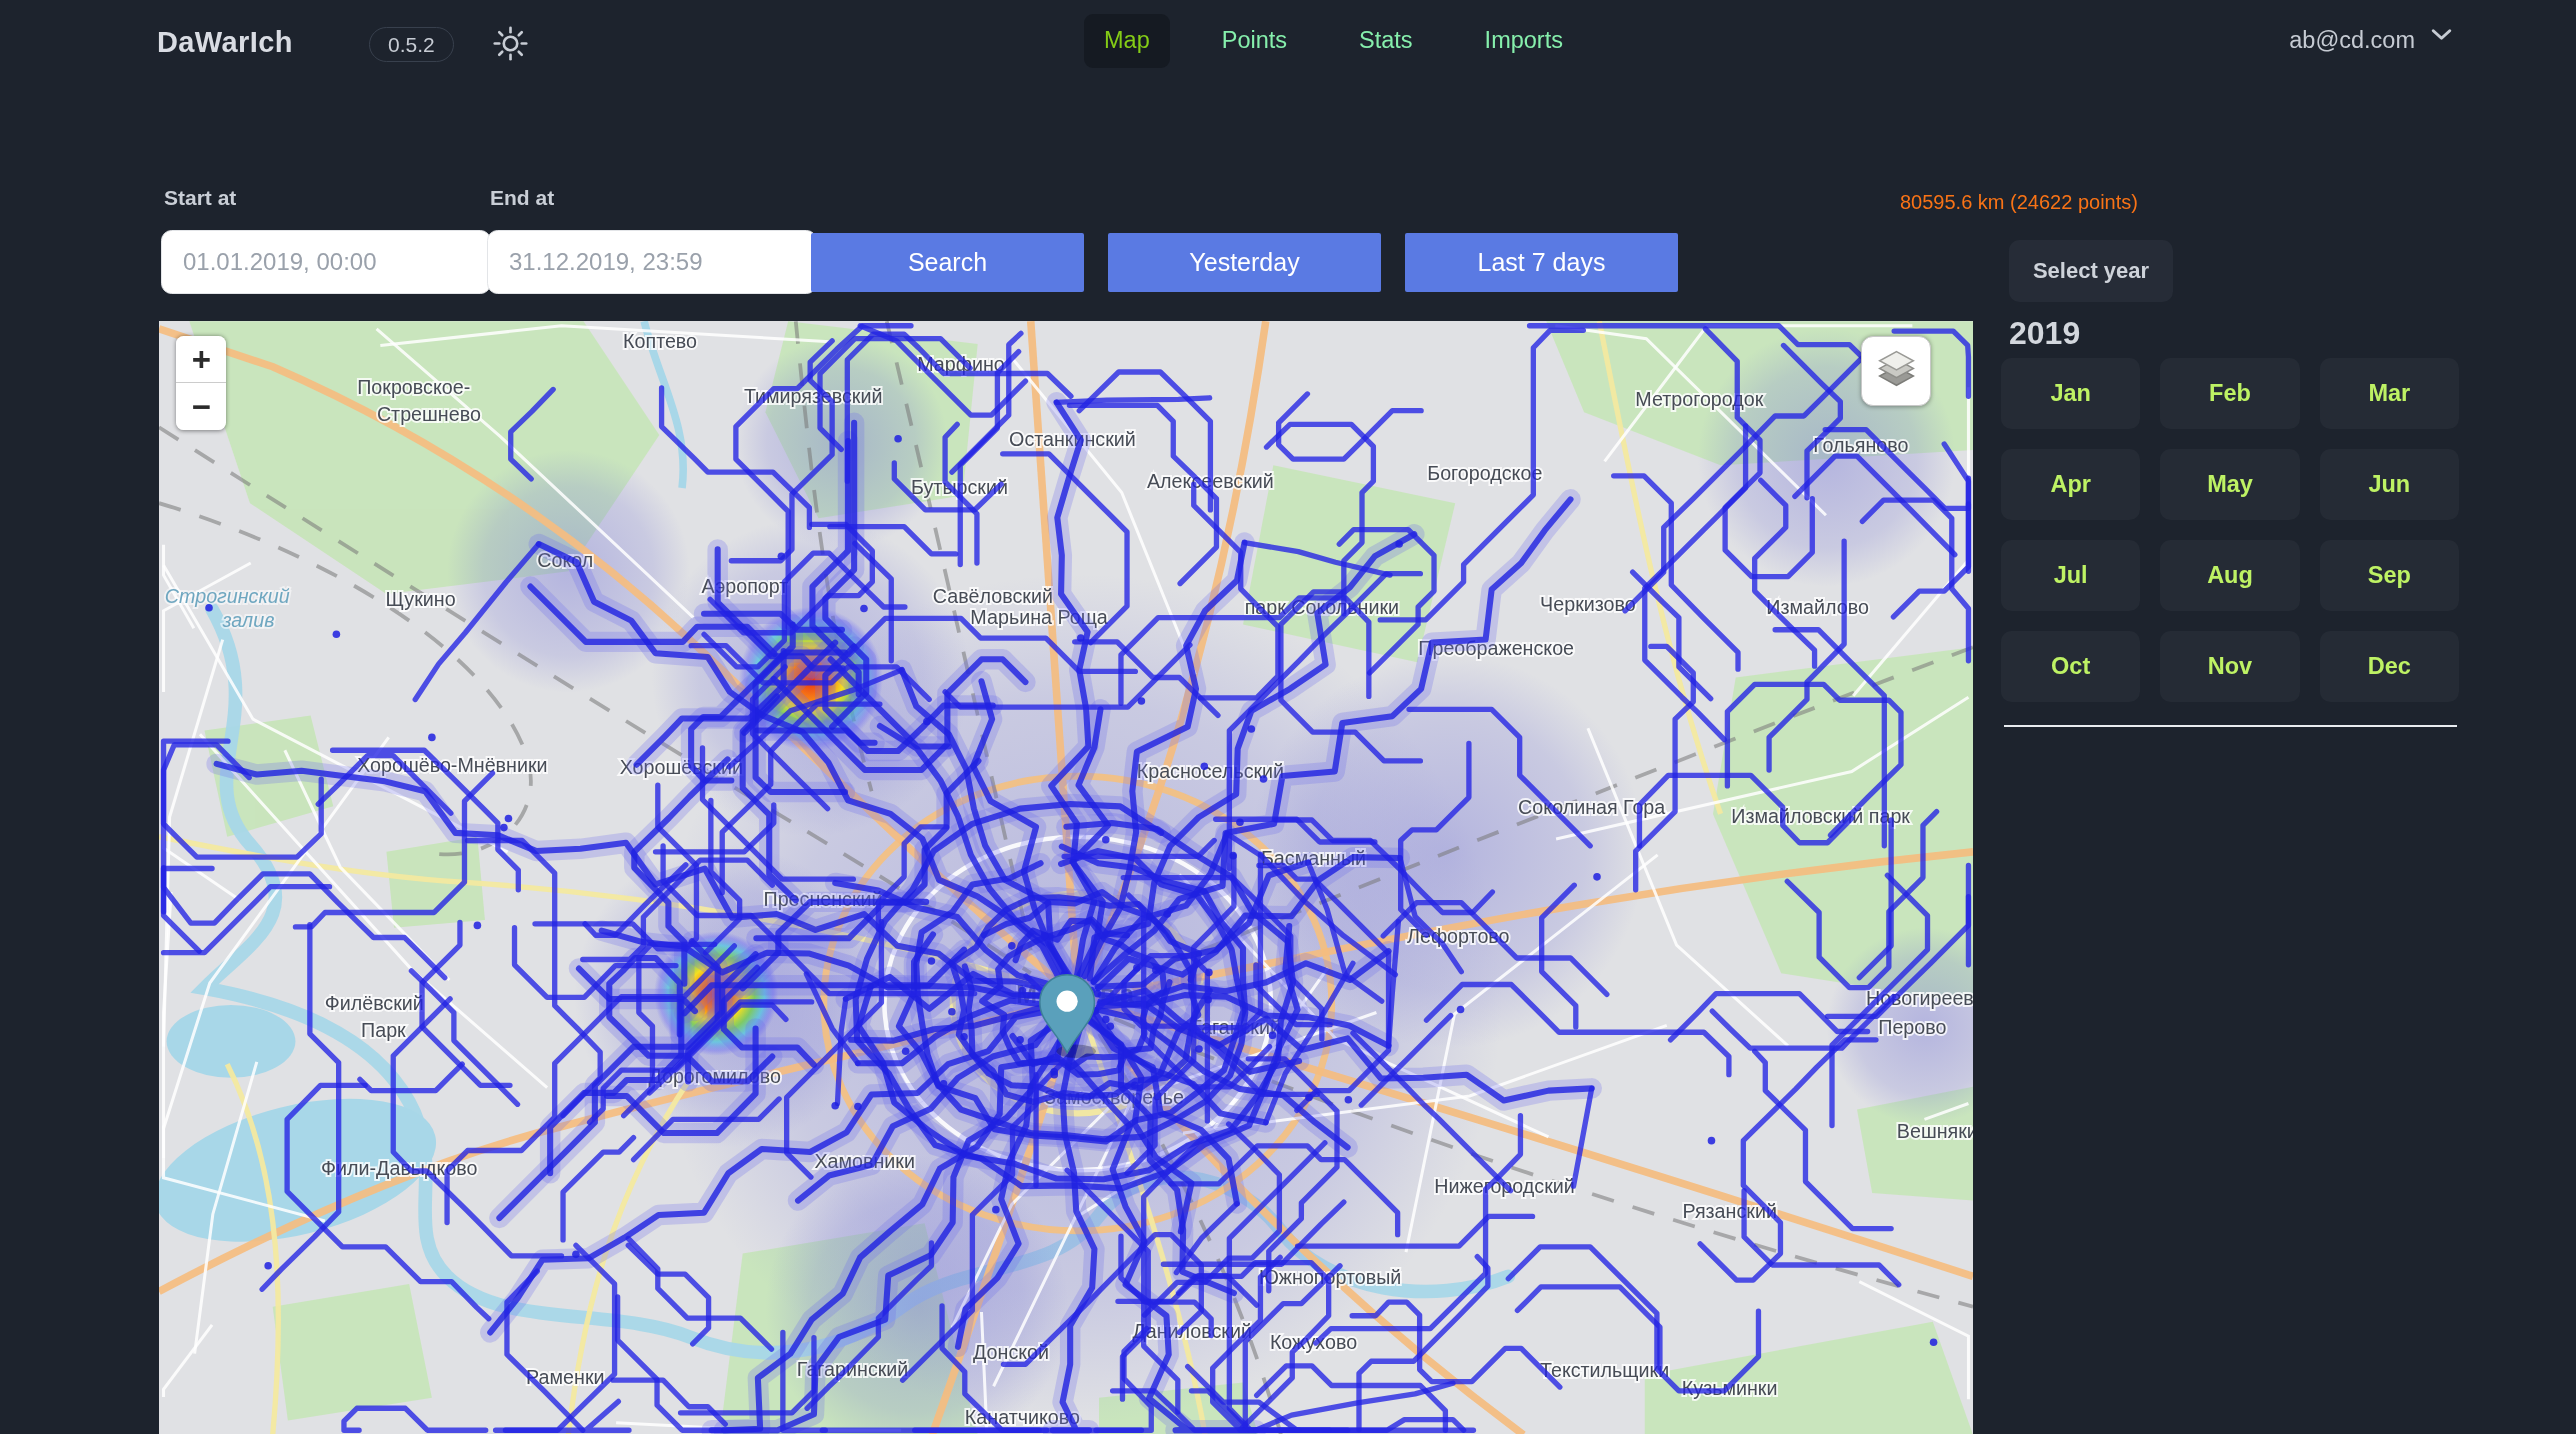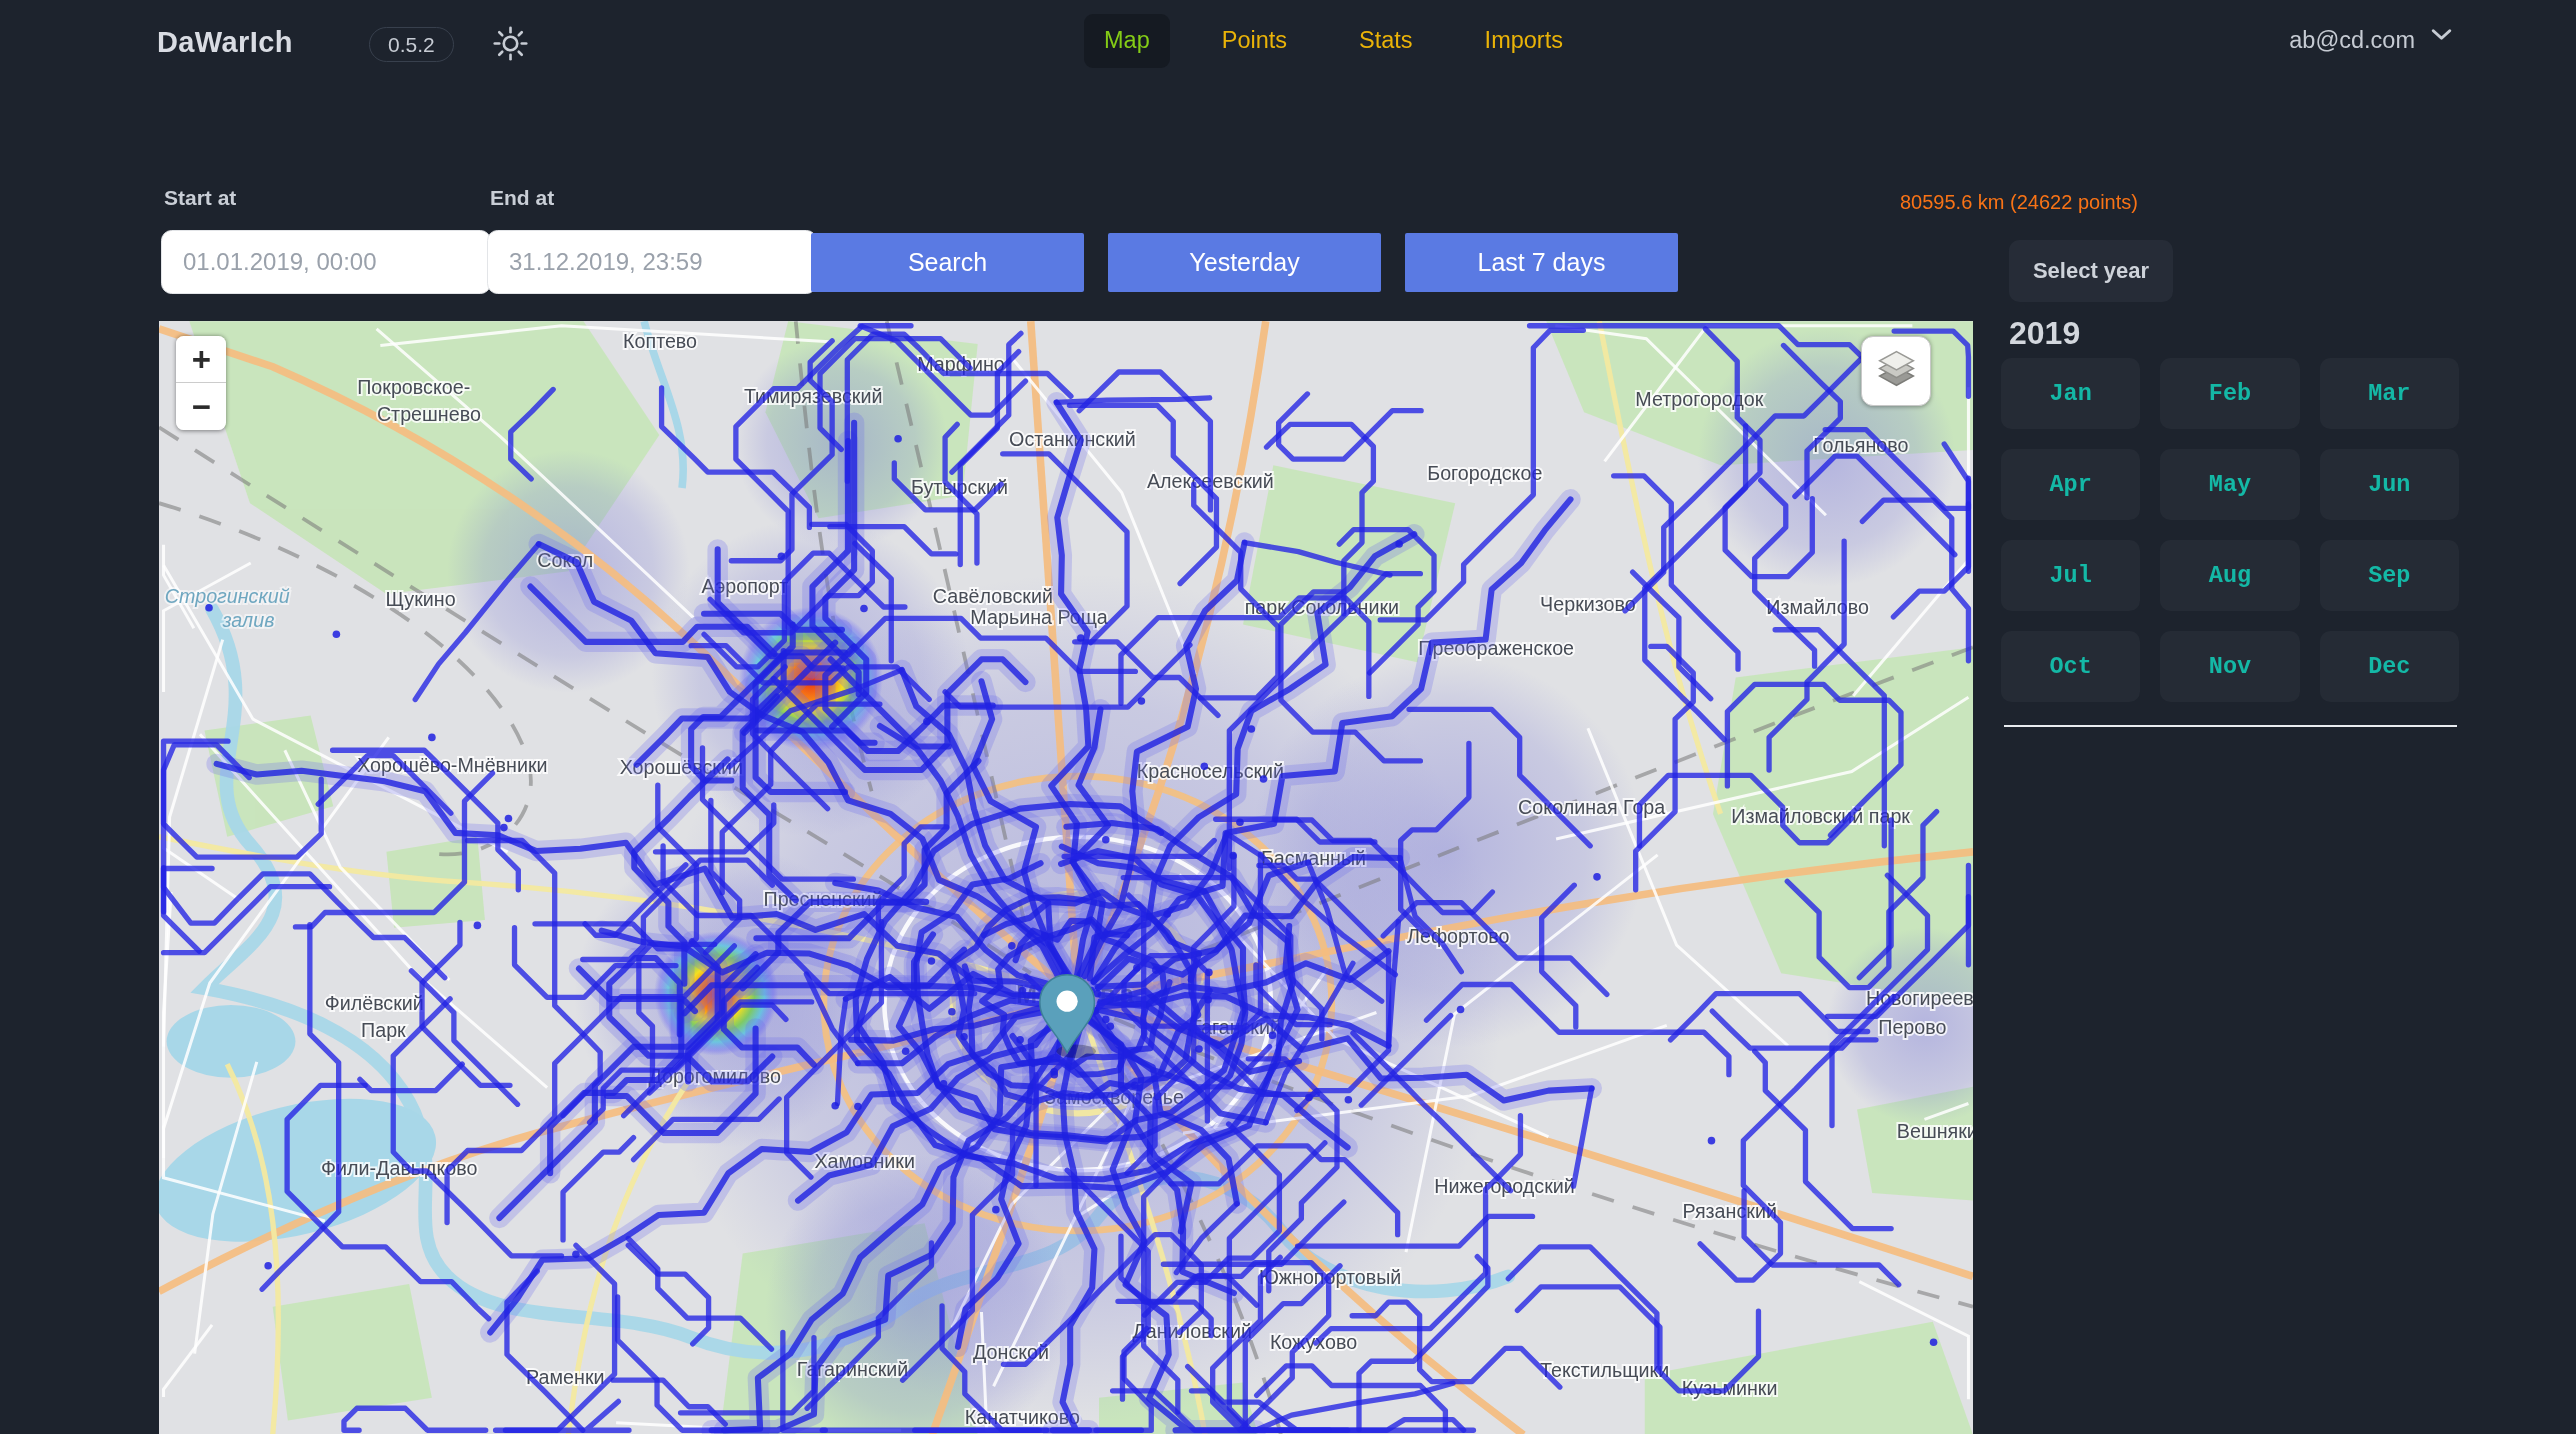--- a/index.html
+++ b/index.html
@@ -6,21 +6,21 @@
   .page{position:relative;width:2576px;height:1434px;overflow:hidden;
         background:#1d232d;font-family:"Liberation Sans","DejaVu Sans",sans-serif;}
 
   
   .logo{position:absolute;left:157px;top:26px;font-size:29px;font-weight:700;color:#d9dce3;letter-spacing:0.4px;}
   .version-badge{position:absolute;left:369px;top:27px;height:33px;line-height:33px;padding:0 18px;
       border:1.5px solid #38404d;border-radius:757px;color:#c7ccd4;font-size:21px;}
   .theme-btn{position:absolute;left:491px;top:24px;width:39px;height:39px;background:none;border:none;
       cursor:pointer;color:#c7ccd4;padding:0;}
   .tabs{position:absolute;left:1084px;top:13.6px;display:flex;align-items:center;gap:32px;}
-  .tab{background:none;border:none;color:#eab308;font-size:23.5px;padding:13.6px 20px;border-radius:9px;cursor:pointer;
+  .tab{background:none;border:none;color:#86efac;font-size:23.5px;padding:13.6px 20px;border-radius:9px;cursor:pointer;
        font-family:inherit;}
   .tab.active{background:#151a22;color:#84cc16;}
   .user{position:absolute;right:123px;top:27px;display:flex;align-items:flex-start;gap:15px;cursor:pointer;}
   .user-email{color:#c6cbd3;font-size:23.5px;}
 
   
   .field-label{position:absolute;font-size:21px;font-weight:700;color:#c9ced6;}
   .lbl-start{left:164px;top:186px;}
   .lbl-end{left:490px;top:186px;}
   .date-input{position:absolute;width:330px;height:64px;box-sizing:border-box;border:0.8px solid #e3e5e8;
@@ -32,22 +32,22 @@
   .blue-btn{width:273px;height:59px;border:none;border-radius:2px;background:var(--accent,#5a7ae3);
       color:#fff;font-size:25px;font-family:inherit;cursor:pointer;}
 
   
   .distance{position:absolute;left:1900px;top:191px;font-size:20px;color:#f97316;}
   .select-year{position:absolute;left:2009px;top:240px;width:164px;height:62px;border:none;border-radius:10.6px;
       background:#262c37;color:#ced3da;font-size:22px;font-weight:700;font-family:inherit;cursor:pointer;}
   .year-heading{position:absolute;left:2009px;top:315px;font-size:32px;font-weight:700;color:#d3d7dd;}
   .months{position:absolute;left:2001px;top:358px;width:458px;display:grid;
       grid-template-columns:repeat(3,1fr);gap:20px;}
-  .month-btn{height:71px;border:none;border-radius:10.6px;background:#252b35;color:#14b8a6;
-      font-size:23.5px;font-weight:700;font-family:Liberation Mono, monospace;cursor:pointer;}
+  .month-btn{height:71px;border:none;border-radius:10.6px;background:#252b35;color:#bef264;
+      font-size:23.5px;font-weight:700;font-family:Liberation Sans, sans-serif;cursor:pointer;}
   .divider{position:absolute;left:2004px;top:725px;width:453px;height:2.3px;background:#e8ebef;}
 
   
   .map{position:absolute;left:159px;top:321px;width:1814px;height:1114px;background:#e0e1e4;overflow:hidden;}
   .map svg.base{position:absolute;left:0;top:0;}
   .zoomctl{position:absolute;left:17.4px;top:15px;width:50px;border-radius:7.6px;overflow:hidden;
       box-shadow:0 0.8px 4.5px rgba(0,0,0,.45);z-index:5;}
   .zoomctl button{display:block;width:50px;height:47px;background:#fff;border:none;font-size:33px;
       font-weight:700;color:#2b2b2b;cursor:pointer;font-family:inherit;line-height:1;}
   .zoomctl button:first-child{border-bottom:0.8px solid #ccc;}

